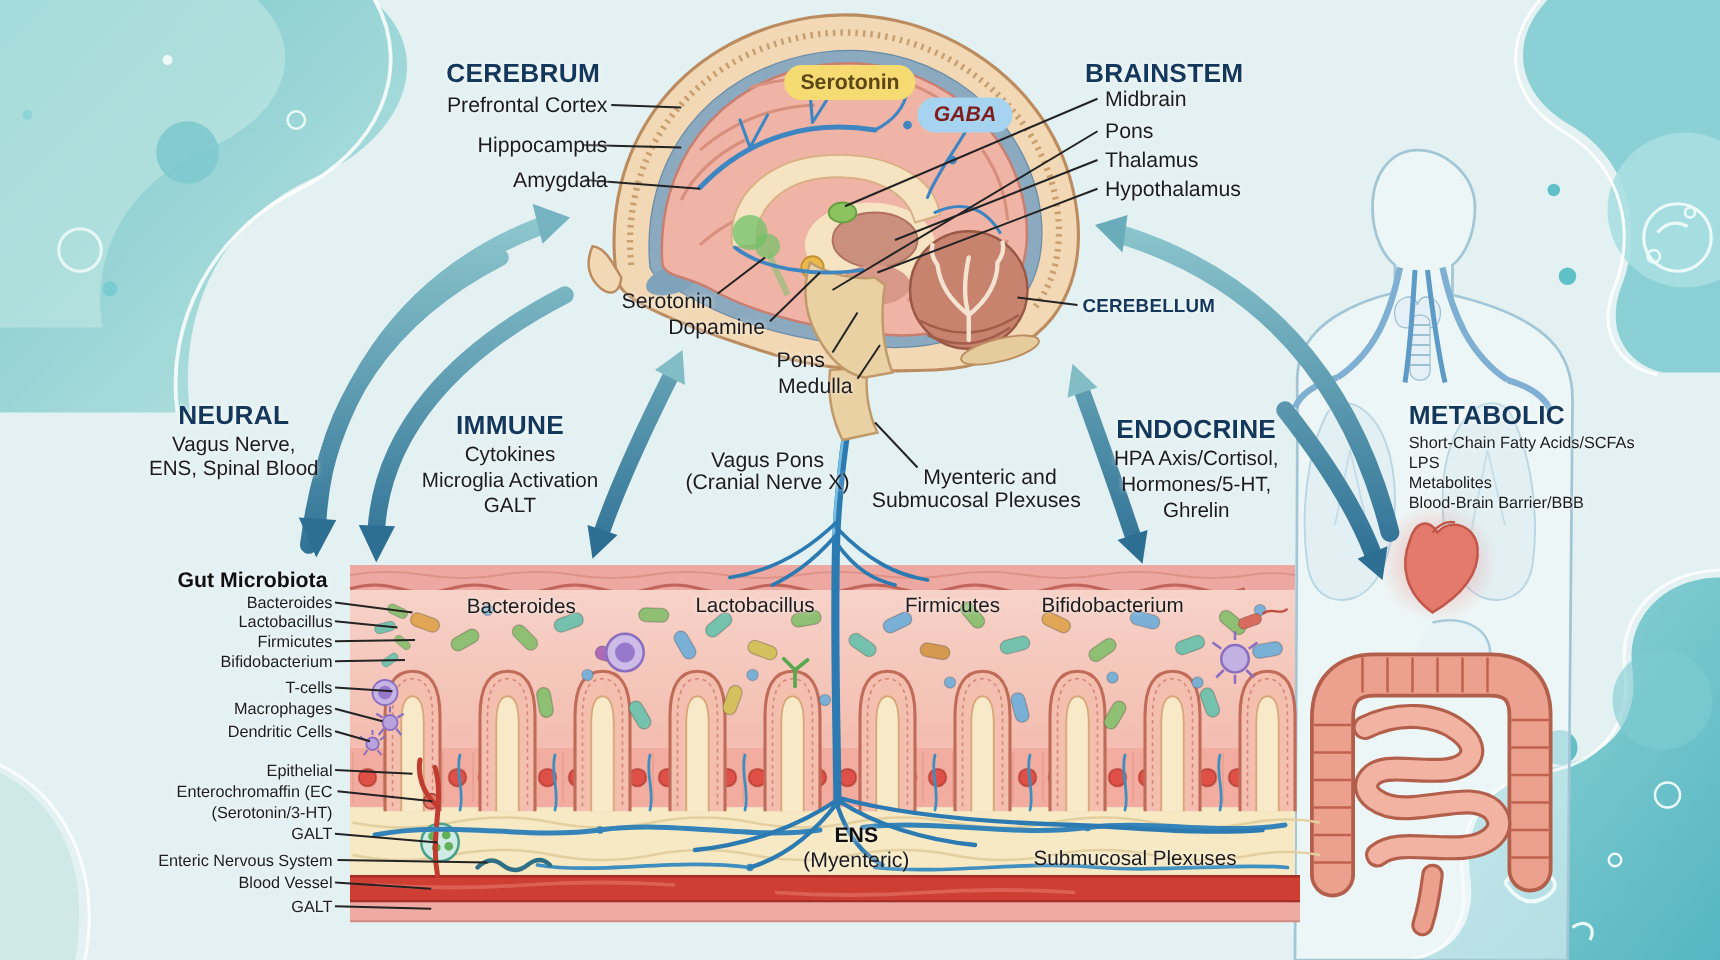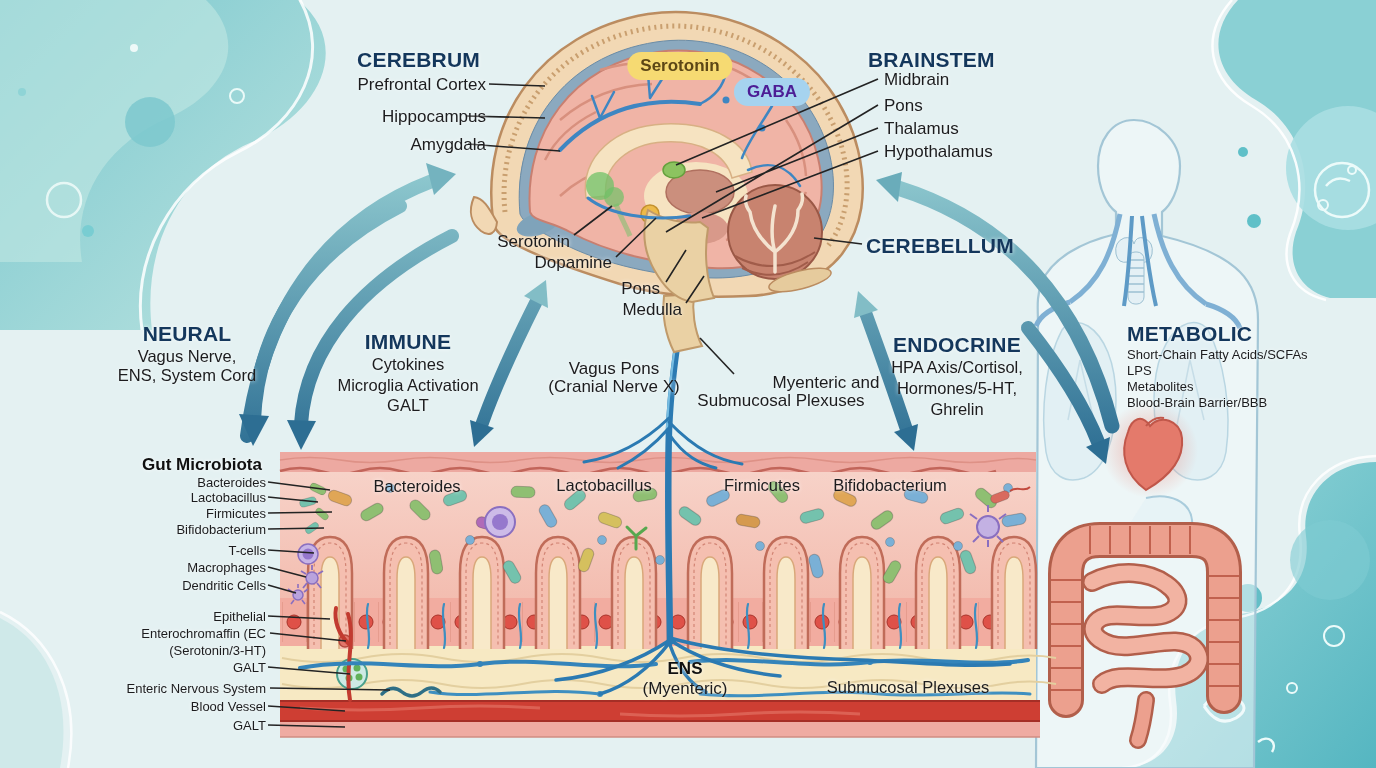--- a/index.html
+++ b/index.html
@@ -5,27 +5,27 @@
   html,body{margin:0;padding:0;background:#e4f1f2;}
   .stage{position:relative;width:1376px;height:768px;overflow:hidden;
          font-family:"Liberation Sans",sans-serif;background:#e4f1f2;}
   .art{position:absolute;left:0;top:0;}
   .lbl{position:absolute;white-space:nowrap;color:#1c1c1e;line-height:1;
        text-shadow:0 0 4px rgba(255,255,255,.85);}
   .c{transform:translate(-50%,-50%);} 
   .r{transform:translate(-100%,-50%);} 
   .l{transform:translate(0,-50%);} 
   .h{font-weight:700;color:#14375c;font-size:21px;letter-spacing:.2px;}
-  .h20{font-size:21px;}
+  .h20{font-size:15px;}
   .s17{font-size:17px;} .s16{font-size:16.5px;} .s15{font-size:13px;}
   .b{font-weight:700;color:#101010;font-size:17px;}
   .pill{position:absolute;transform:translate(-50%,-50%);border-radius:14px;
         padding:4px 13px;font-weight:700;font-size:17px;}
   .pill-sero{background:#f6da72;color:#5c4716;}
-  .pill-gaba{background:#a6d3ef;color:#4c1d95;}
+  .pill-gaba{background:#a6d3ef;color:#7f1d1d;font-style:italic;}
   .wm{font-size:25px;color:#1c4d7a;letter-spacing:.3px;}
 </style>
 </head>
 <body>
 
 <div class="stage">
 
 <svg class="art" width="1376" height="768" viewBox="0 0 1376 768">
   <defs>
     <linearGradient id="tl" x1="0" y1="0" x2="1" y2="1">
@@ -348,31 +348,31 @@
 
   <div class="lbl s17 r" style="left:570px;top:241px">Serotonin</div>
   <div class="lbl s17 r" style="left:612px;top:262px">Dopamine</div>
   <div class="lbl s17 r" style="left:660px;top:288px">Pons</div>
   <div class="lbl s17 r" style="left:682px;top:309px">Medulla</div>
 </div>
 
 <div>
   <div class="lbl h c" style="left:187px;top:333px">NEURAL</div>
   <div class="lbl s16 c" style="left:187px;top:356px">Vagus Nerve,</div>
-  <div class="lbl s16 c" style="left:187px;top:375px">ENS, System Cord</div>
+  <div class="lbl s16 c" style="left:187px;top:375px">ENS, Spinal Blood</div>
 
   <div class="lbl h c" style="left:408px;top:341px">IMMUNE</div>
   <div class="lbl s16 c" style="left:408px;top:364px">Cytokines</div>
   <div class="lbl s16 c" style="left:408px;top:385px">Microglia Activation</div>
   <div class="lbl s16 c" style="left:408px;top:405px">GALT</div>
 
   <div class="lbl s17 c" style="left:614px;top:368px">Vagus Pons</div>
   <div class="lbl s17 c" style="left:614px;top:386px">(Cranial Nerve X)</div>
 
-  <div class="lbl s17 c" style="left:826px;top:382px">Myenteric and</div>
+  <div class="lbl s17 c" style="left:792px;top:382px">Myenteric and</div>
   <div class="lbl s17 c" style="left:781px;top:400px">Submucosal Plexuses</div>
 
   <div class="lbl h c" style="left:957px;top:344px">ENDOCRINE</div>
   <div class="lbl s16 c" style="left:957px;top:367px">HPA Axis/Cortisol,</div>
   <div class="lbl s16 c" style="left:957px;top:388px">Hormones/5-HT,</div>
   <div class="lbl s16 c" style="left:957px;top:409px">Ghrelin</div>
 
   <div class="lbl h l" style="left:1127px;top:333px">METABOLIC</div>
   <div class="lbl s15 l" style="left:1127px;top:354px">Short-Chain Fatty Acids/SCFAs</div>
   <div class="lbl s15 l" style="left:1127px;top:370px">LPS</div>

